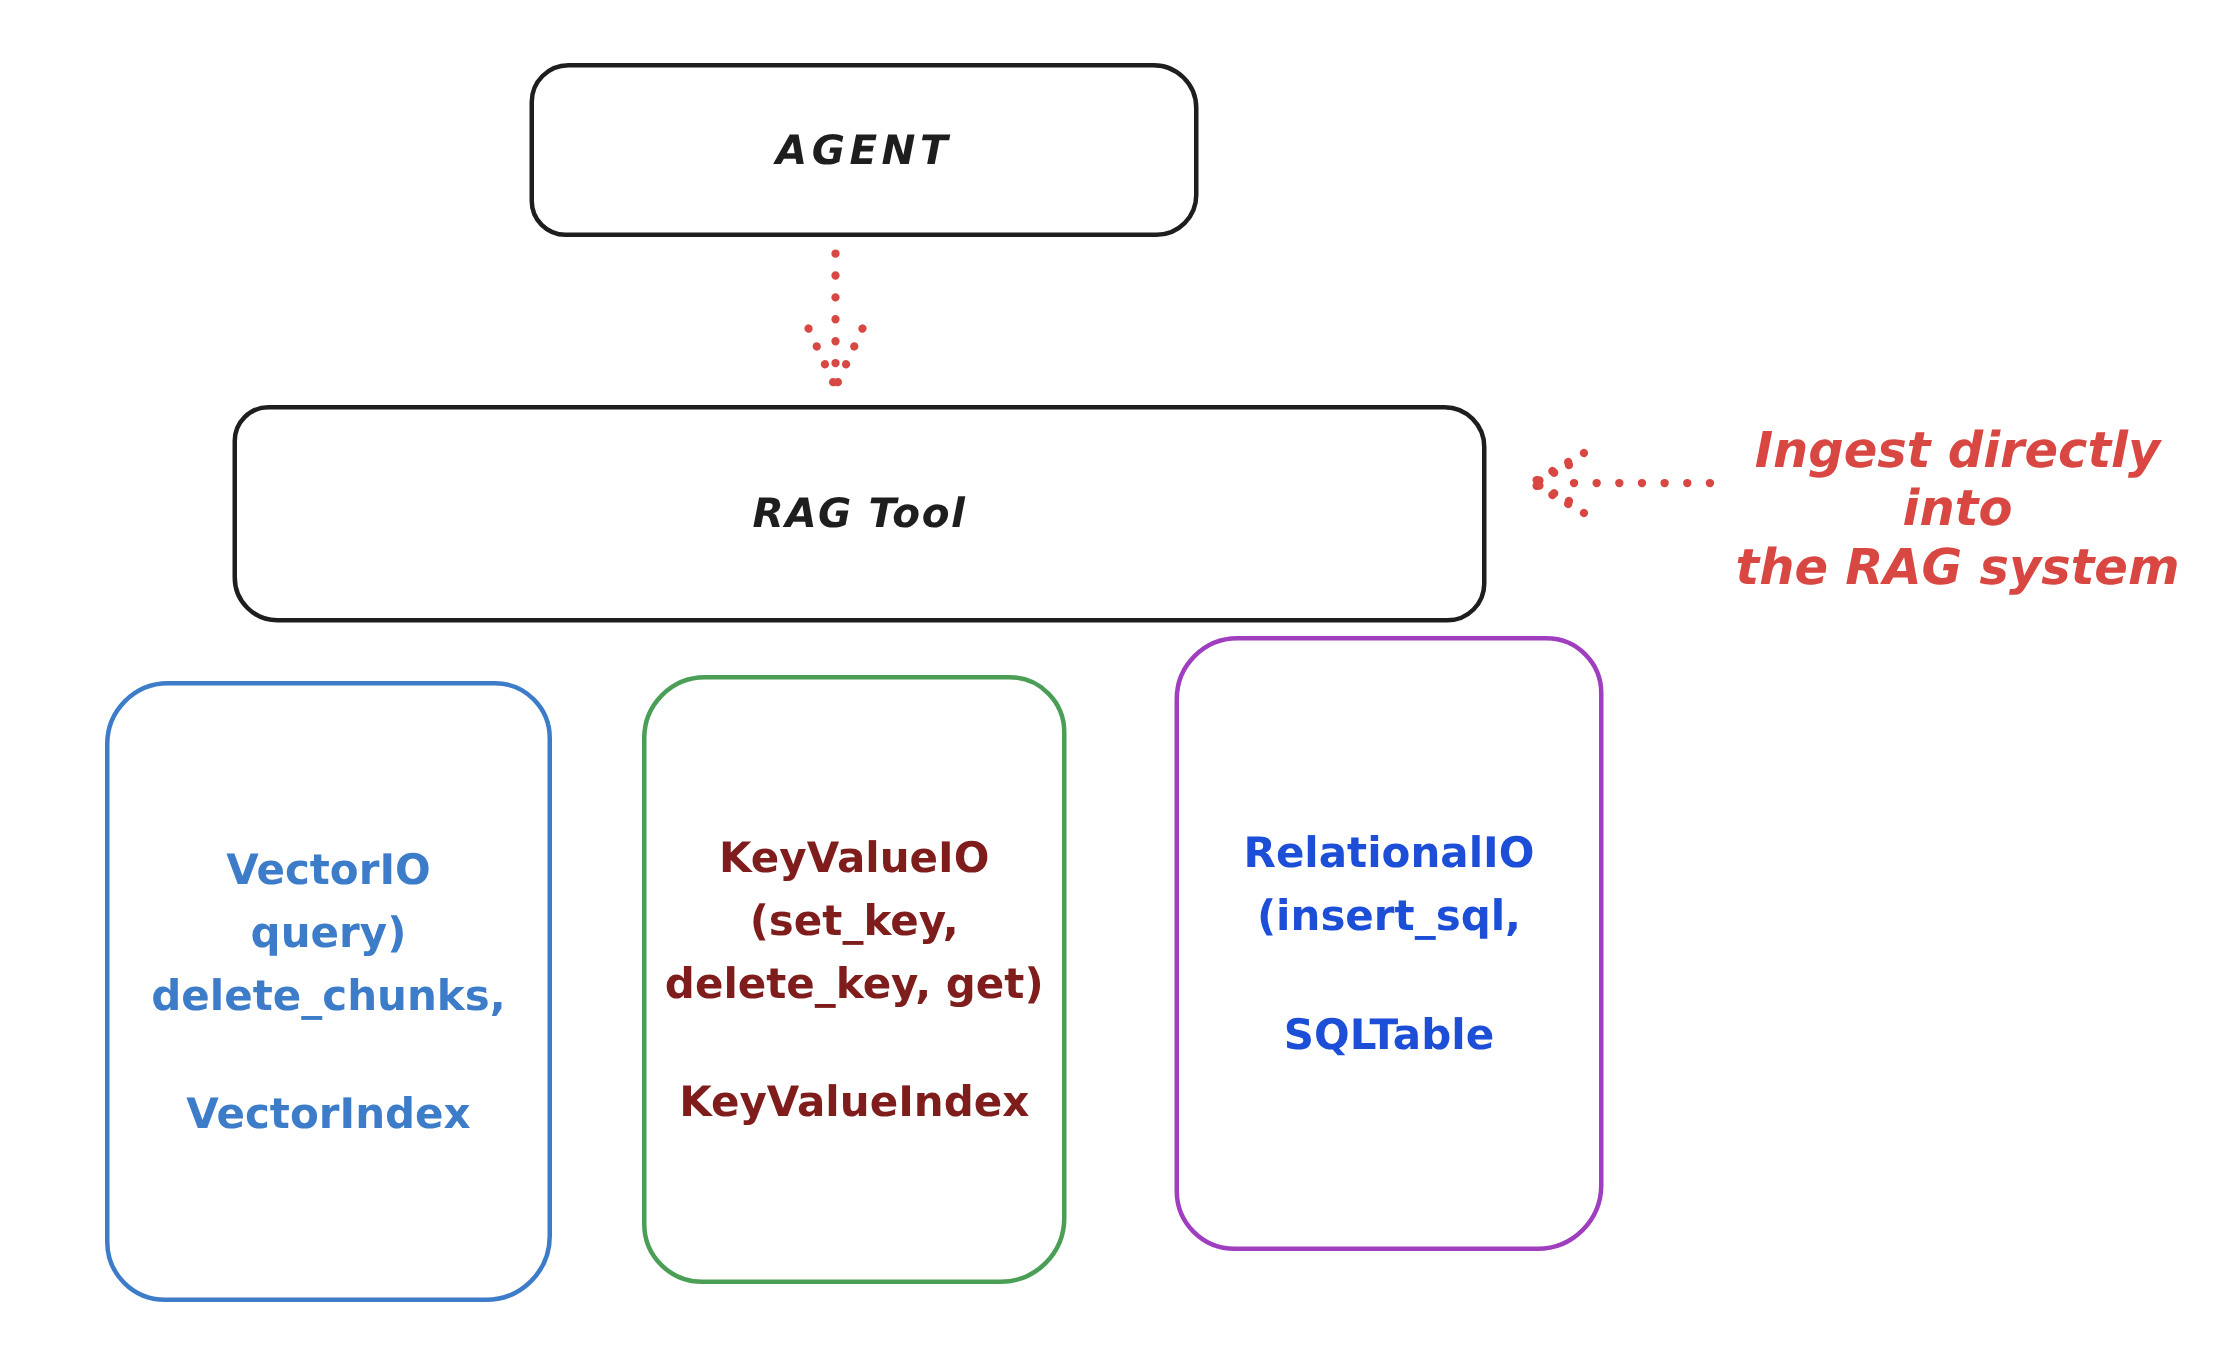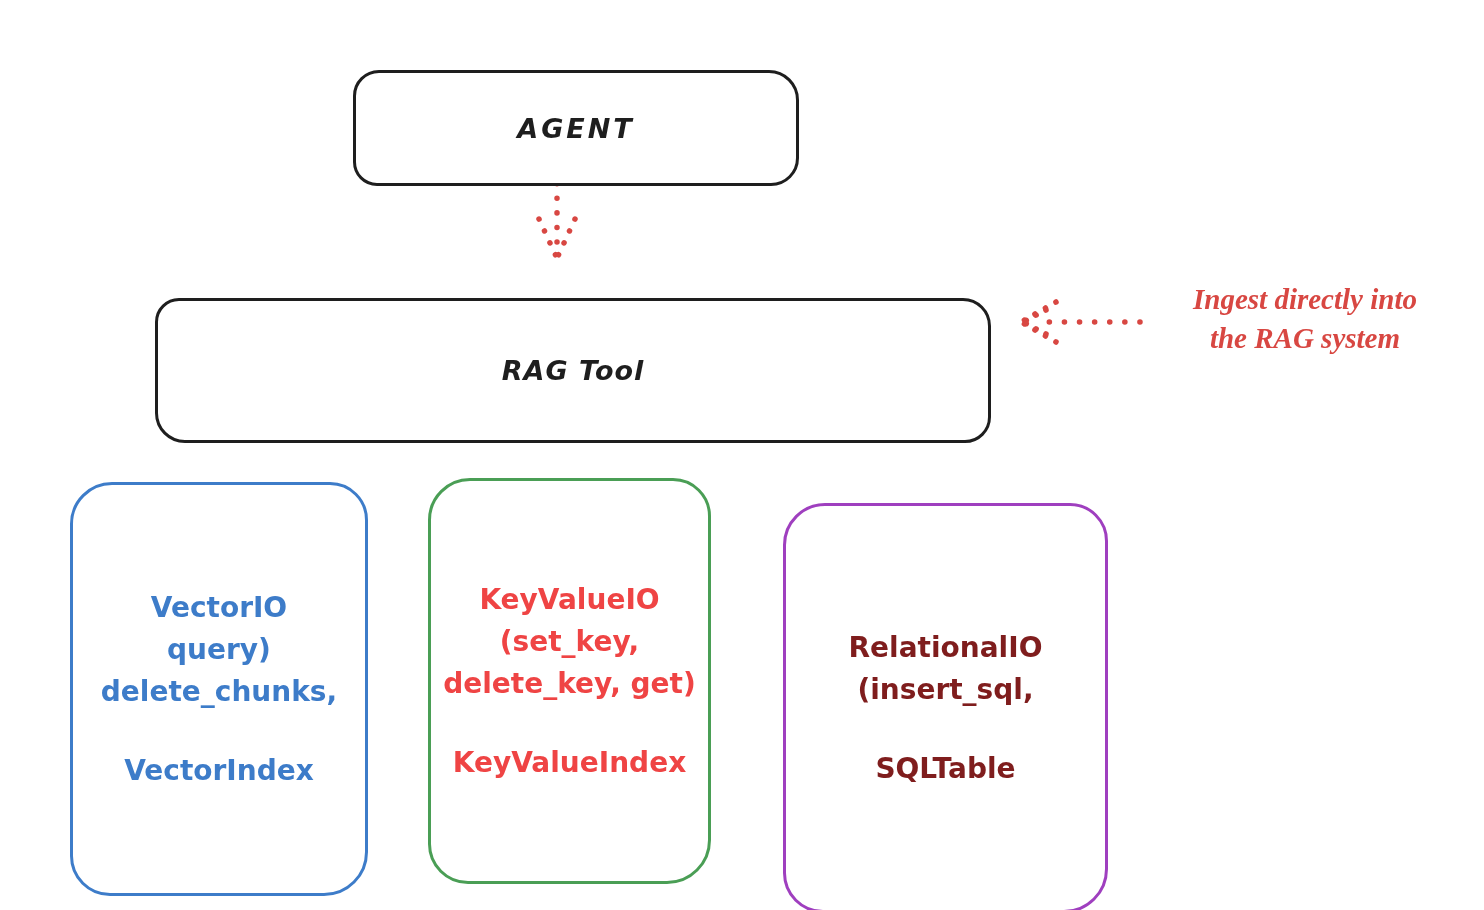--- a/index.html
+++ b/index.html
@@ -22,21 +22,20 @@
     pointer-events: none;
   }
   .box {
     position: absolute;
     background: #ffffff;
     box-sizing: border-box;
     display: flex;
     align-items: center;
     justify-content: center;
     text-align: center;
-    margin-top: 28px;
   }
   .box-black {
     border: 3.5px solid #1e1e1e;
     color: #1e1e1e;
     font-size: 27px;
     font-weight: 600;
     font-style: italic;
   }
   .agent-box {
     left: 353px; top: 42px;
@@ -63,39 +62,38 @@
   .vector-box {
     left: 70px; top: 454px;
     width: 298px; height: 414px;
     border: 3.5px solid #3d7cc9;
     color: #3d7cc9;
   }
   .keyvalue-box {
     left: 428px; top: 450px;
     width: 283px; height: 406px;
     border: 3.5px solid #4a9e55;
-    color: #ef4444;
+    color: #7f1d1d;
   }
   .relational-box {
-    left: 783px; top: 475px;
-    width: 325px; height: 410px;
+    left: 783px; top: 424px;
+    width: 286px; height: 410px;
     border: 3.5px solid #9f3fbf;
-    color: #7f1d1d;
+    color: #1d4ed8;
   }
   .annotation {
     position: absolute;
     left: 1140px; top: 280px;
     width: 330px;
     text-align: center;
     color: #d84742;
-    font-size: 29px;
+    font-size: 33px;
     font-weight: 700;
     font-style: italic;
     line-height: 39px;
-    font-family: Liberation Serif, serif;
   }
 </style>
 </head>
 <body>
 
 <div class="canvas">
 
   <svg class="arrows-layer" viewBox="0 0 1484 910" xmlns="http://www.w3.org/2000/svg">
 
     <g stroke="#d84742" stroke-width="5.5" stroke-linecap="round" fill="none">

